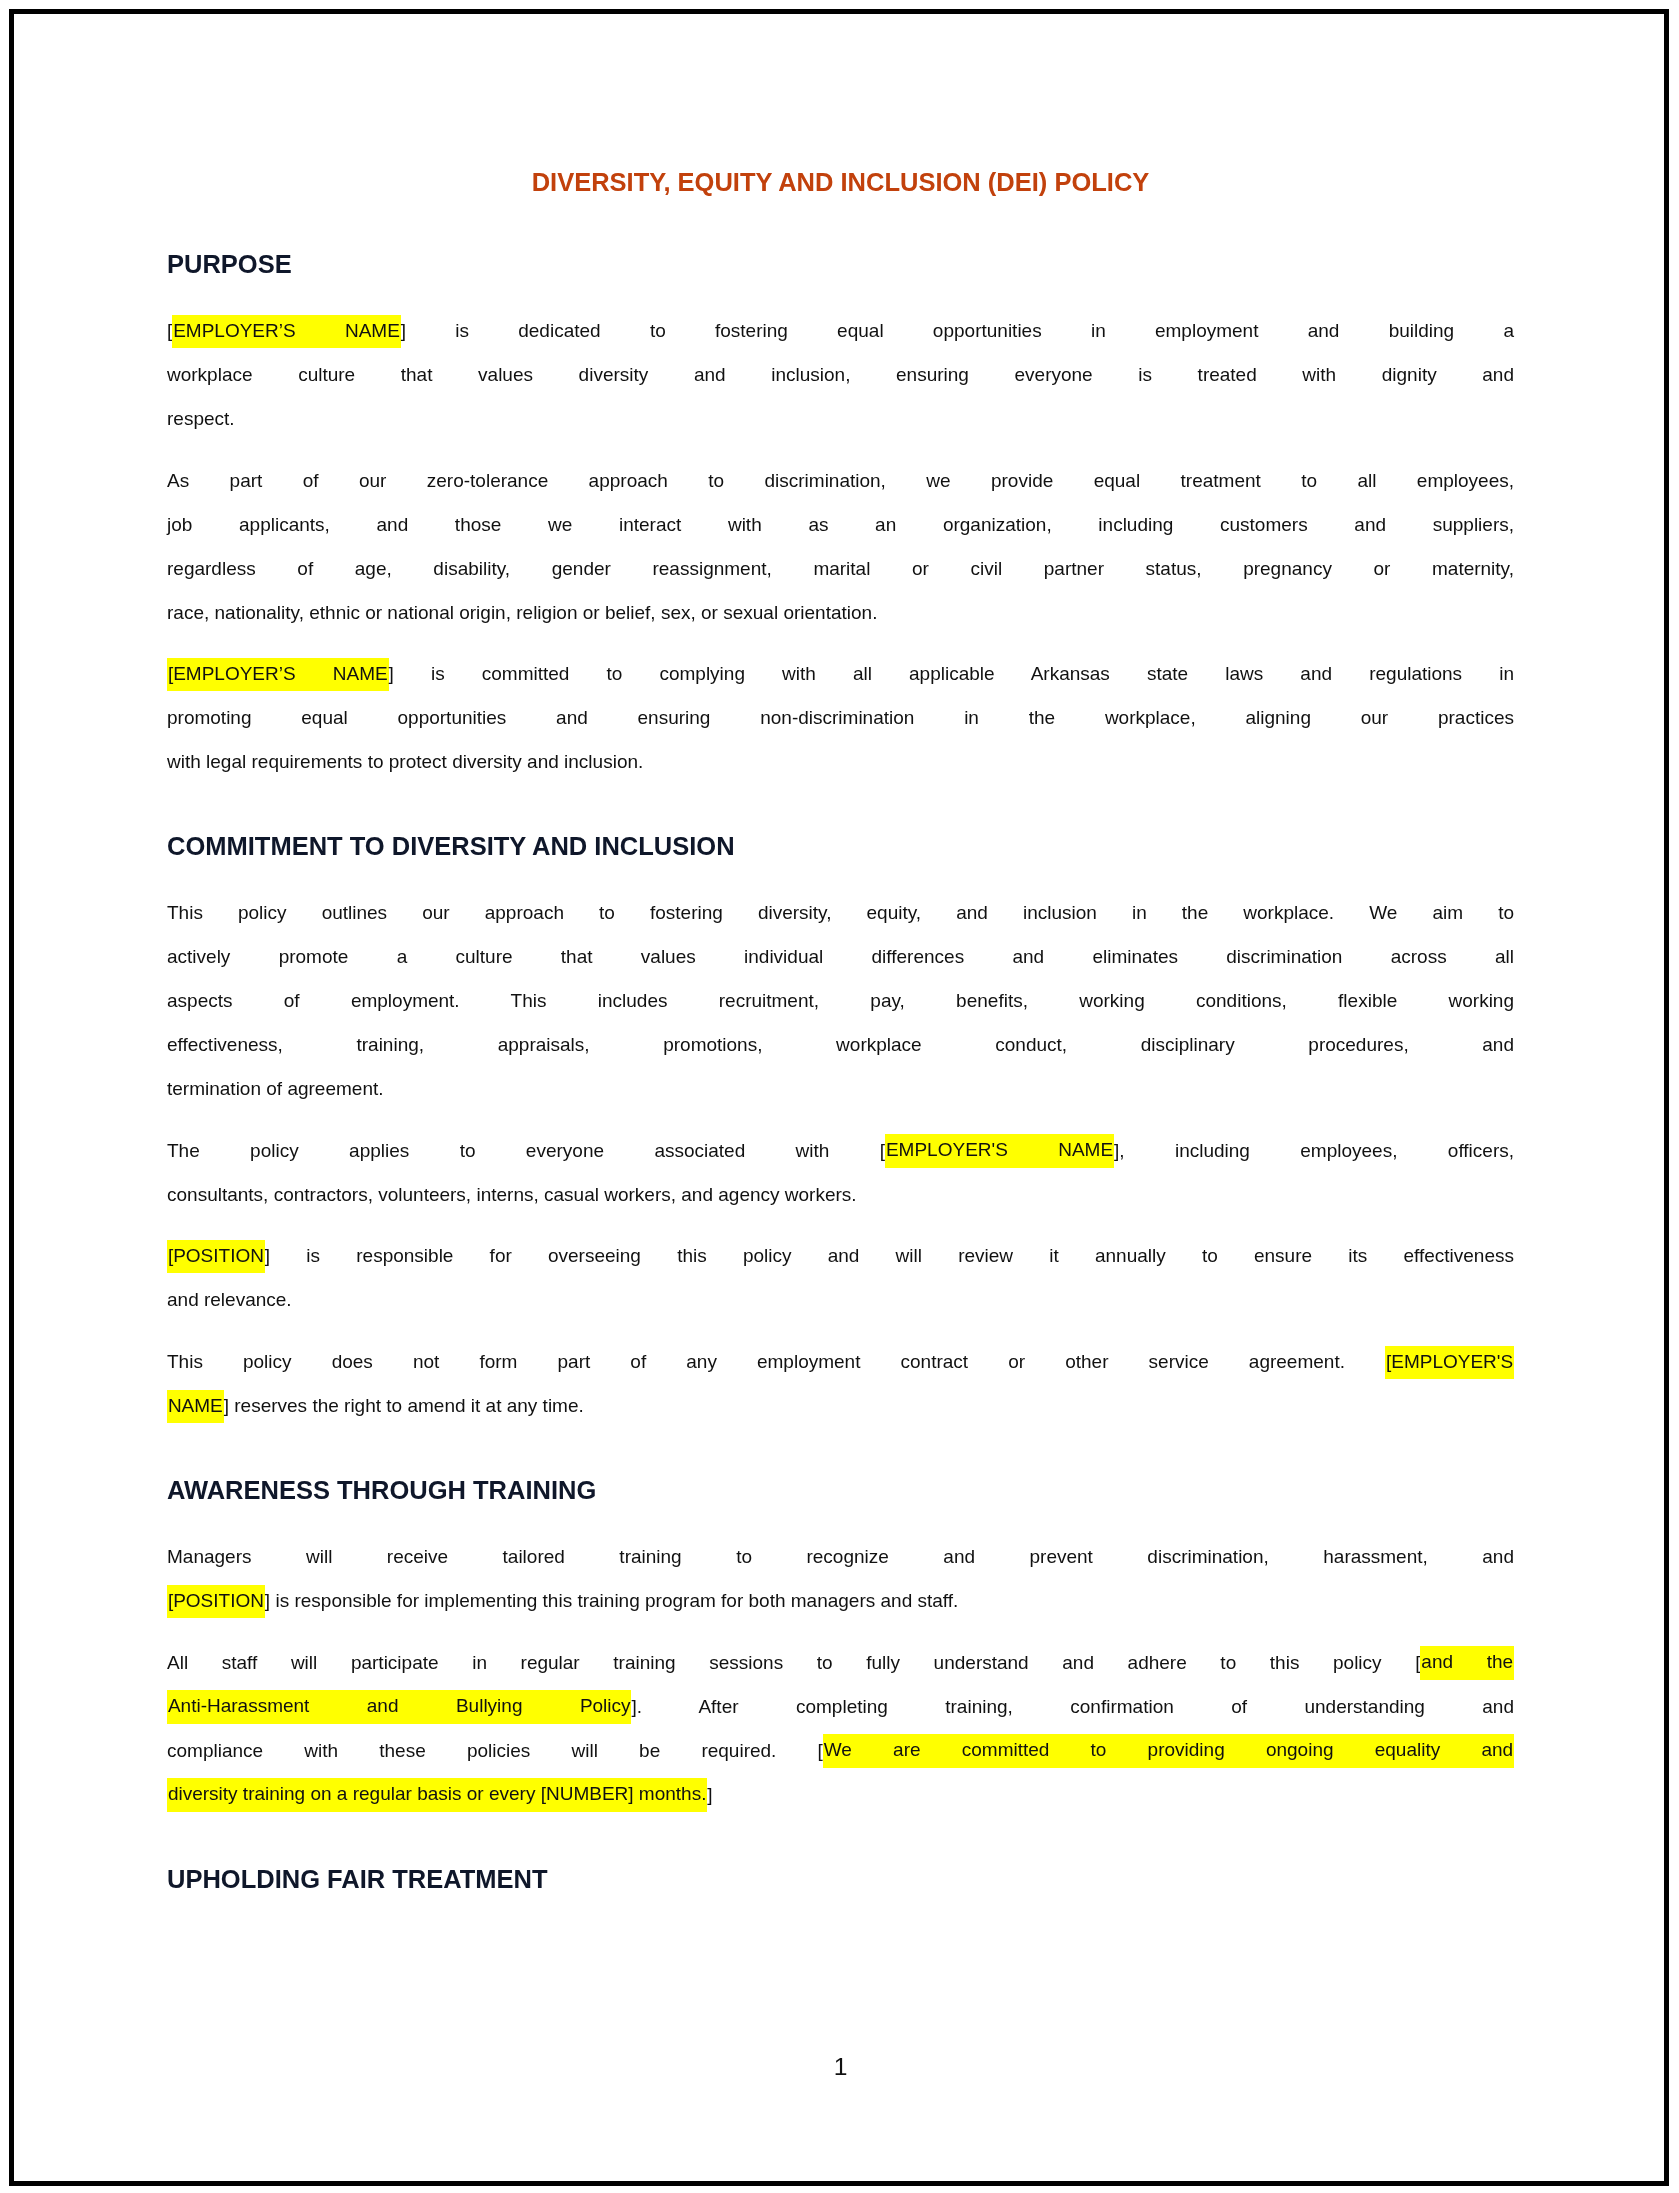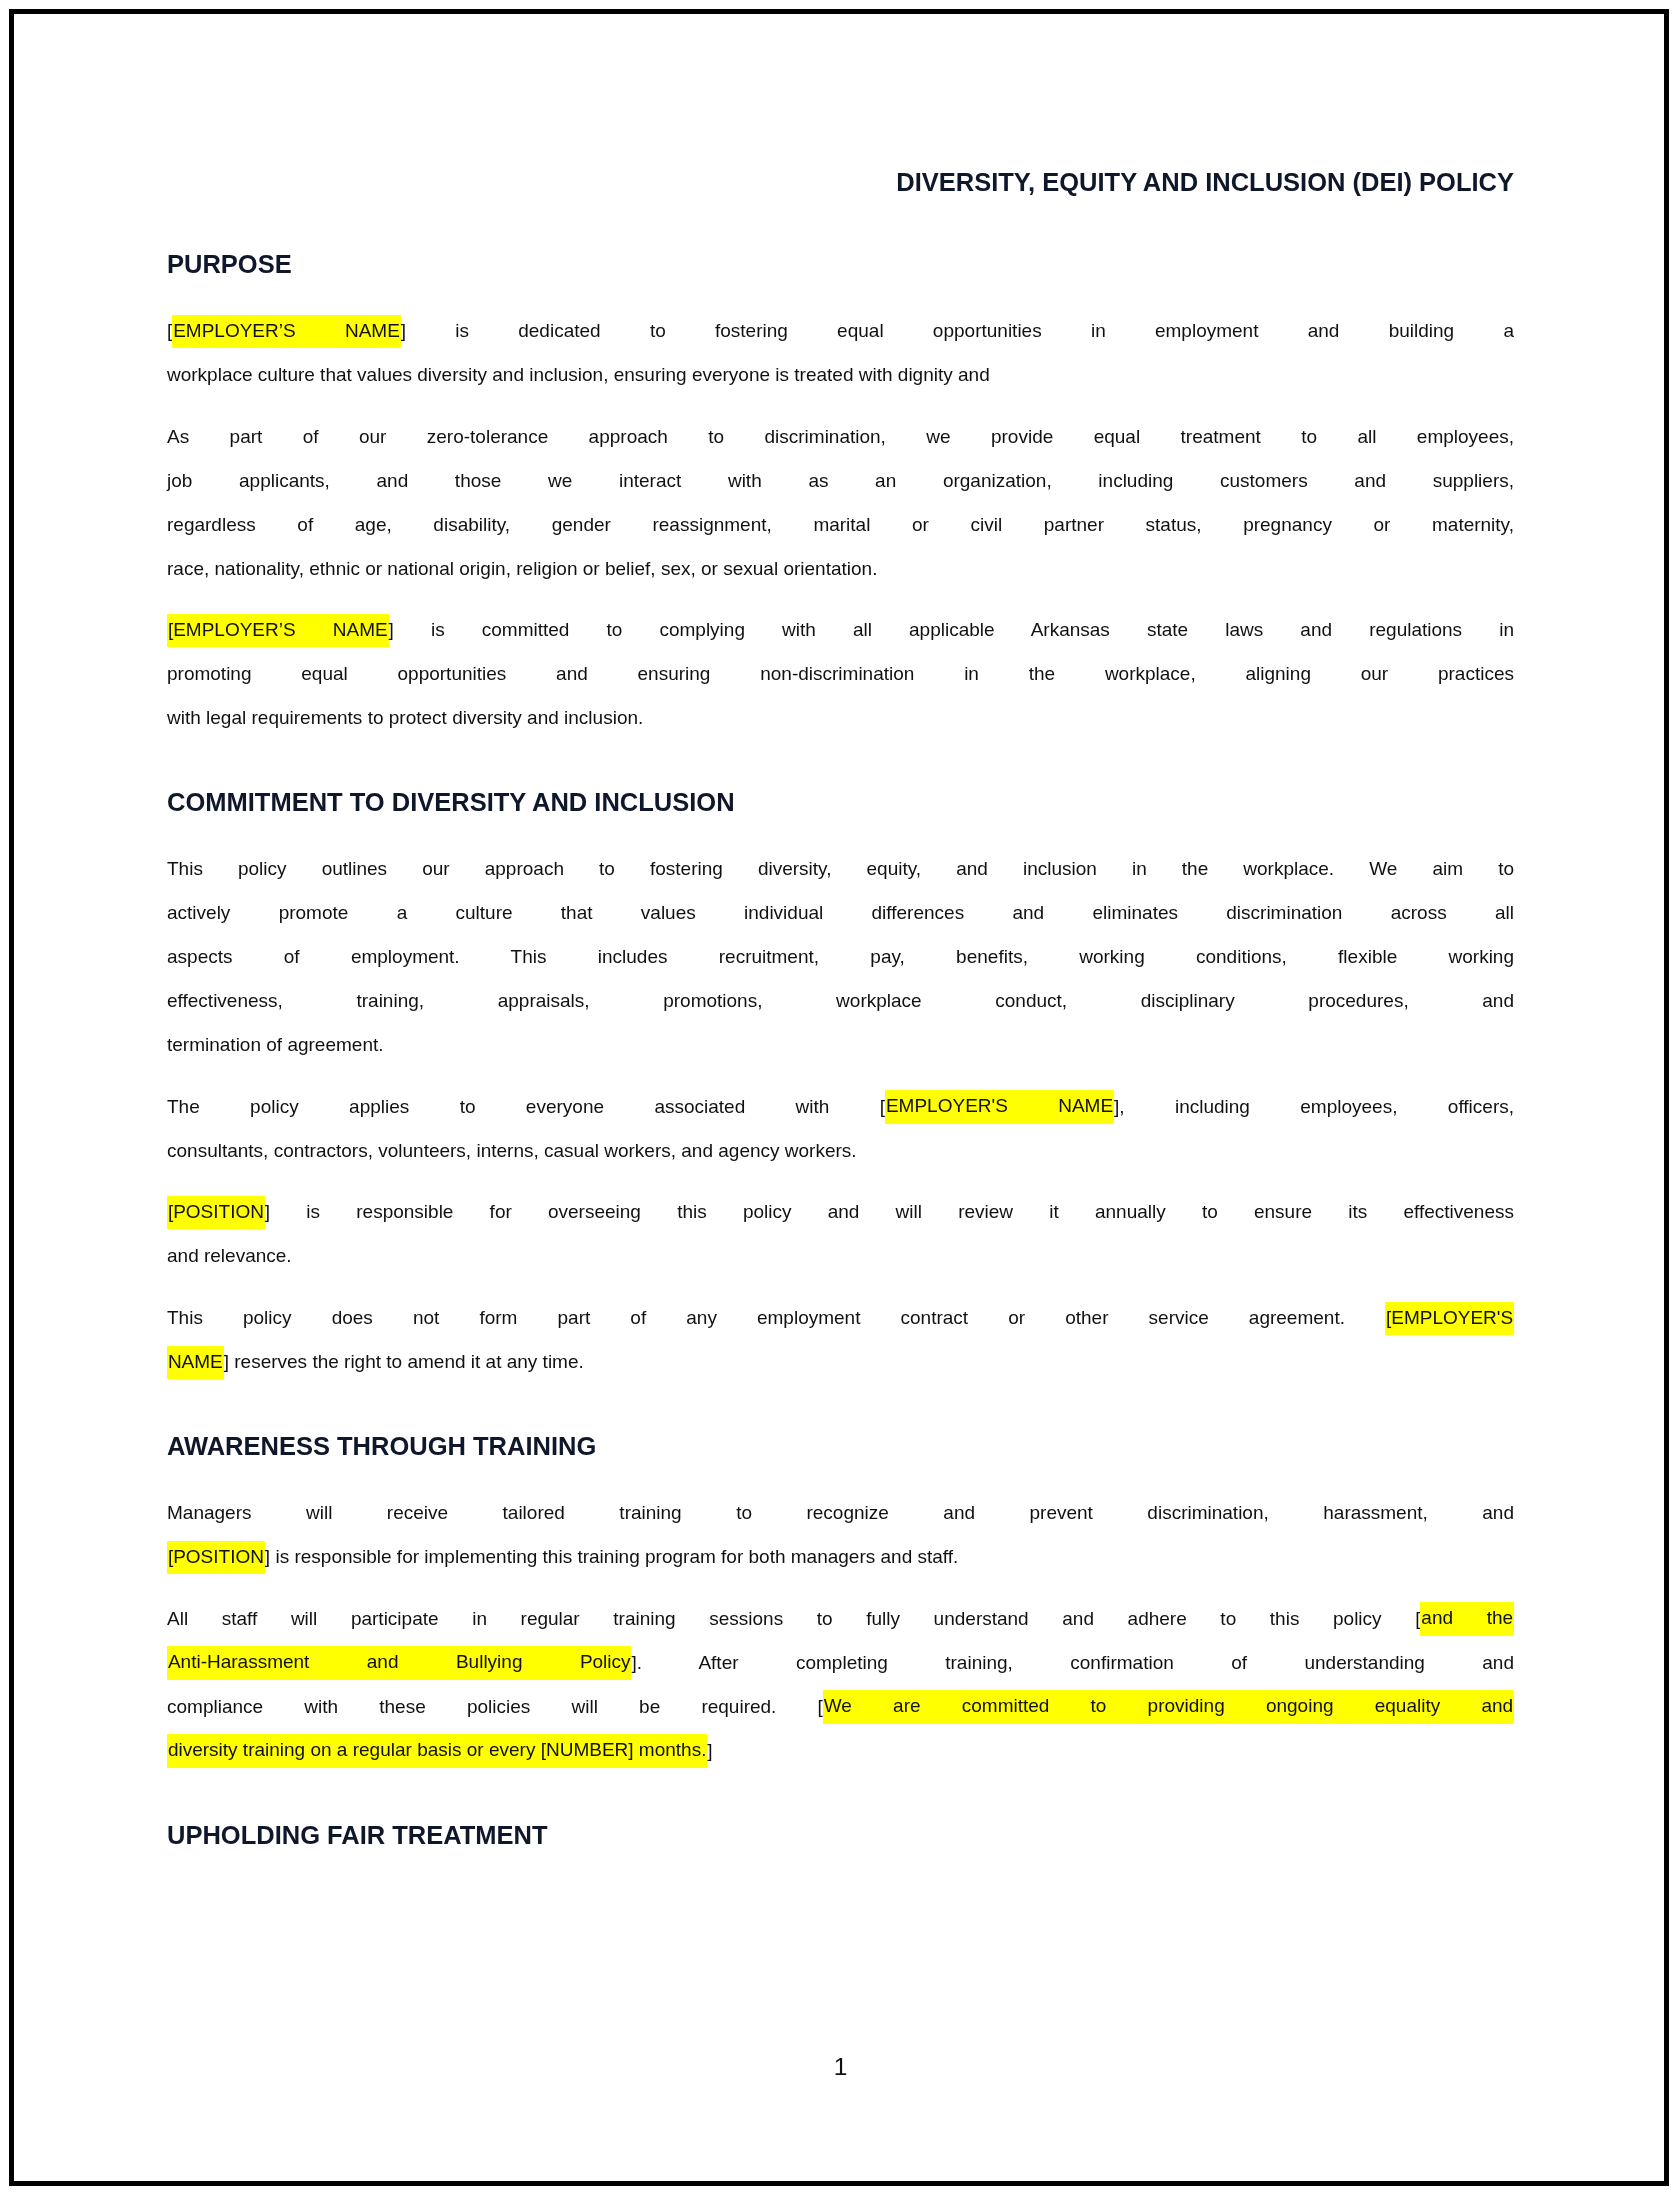--- a/index.html
+++ b/index.html
@@ -7,22 +7,22 @@
     position:relative; width:1679px; height:2194px; background:#ffffff;
     font-family:"Liberation Sans","DejaVu Sans",sans-serif; color:#111111;
     overflow:hidden;
   }
   .frame {
     position:absolute; left:8.8px; top:8.8px; right:9.7px; bottom:8px;
     border:5.3px solid #000000; pointer-events:none;
   }
   .doc-content { position:absolute; left:167px; top:163px; width:1347px; }
   .doc-title {
-    font-size:25.5px; font-weight:bold; line-height:39px; text-align:right;
-    margin:0 0 40px 0; letter-spacing:0px; color:#0f172a;
+    font-size:25.5px; font-weight:bold; line-height:39px; text-align:center;
+    margin:0 0 40px 0; letter-spacing:0px; color:#c2410c;
   }
   .heading {
     font-size:25.5px; font-weight:bold; line-height:44px;
     margin:40px 0 23px 0; color:#0f172a;
   }
   .paragraph { margin:0 0 17.6px 0; }
   .line {
     font-size:19px; line-height:44px;
     text-align:justify; text-align-last:justify; text-justify:inter-word;
     white-space:normal;
@@ -39,20 +39,21 @@
 
 <div class="page">
   <div class="frame"></div>
   <div class="doc-content">
     <div class="doc-title">DIVERSITY, EQUITY AND INCLUSION (DEI) POLICY</div>
 
   <div class="heading">PURPOSE</div>
       <div class="paragraph">
         <div class="line"><span>[</span><span class="hl">EMPLOYER’S NAME</span><span>] is dedicated to fostering equal opportunities in employment and building a</span></div>
         <div class="line"><span>workplace culture that values diversity and inclusion, ensuring everyone is treated with dignity and</span></div>
+        <div class="line"><span>respect.</span></div>
       </div>
       <div class="paragraph">
         <div class="line"><span>As part of our zero-tolerance approach to discrimination, we provide equal treatment to all employees,</span></div>
         <div class="line"><span>job applicants, and those we interact with as an organization, including customers and suppliers,</span></div>
         <div class="line"><span>regardless of age, disability, gender reassignment, marital or civil partner status, pregnancy or maternity,</span></div>
         <div class="line"><span>race, nationality, ethnic or national origin, religion or belief, sex, or sexual orientation.</span></div>
       </div>
       <div class="paragraph">
         <div class="line"><span class="hl">[EMPLOYER’S NAME</span><span>] is committed to complying with all applicable Arkansas state laws and regulations in</span></div>
         <div class="line"><span>promoting equal opportunities and ensuring non-discrimination in the workplace, aligning our practices</span></div>

